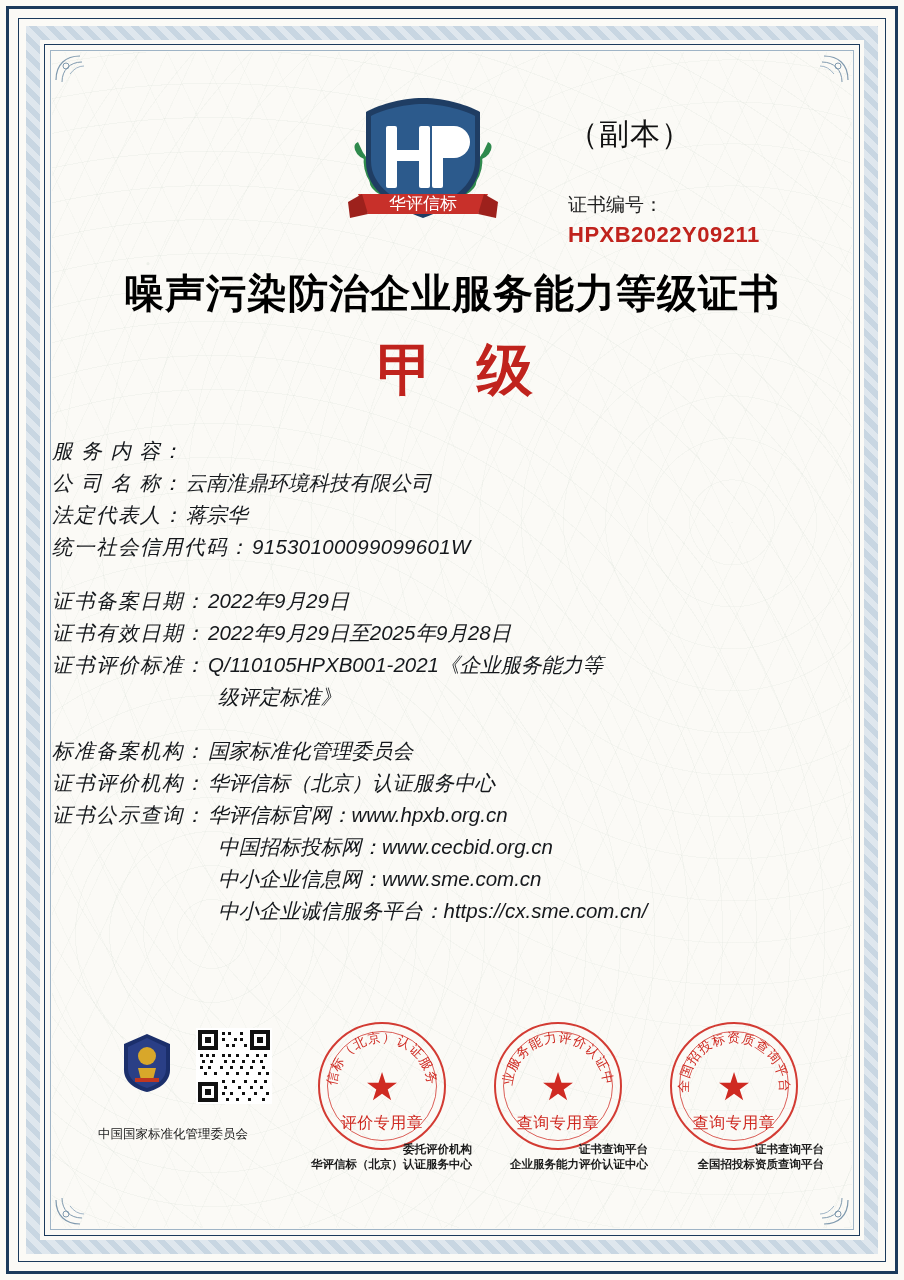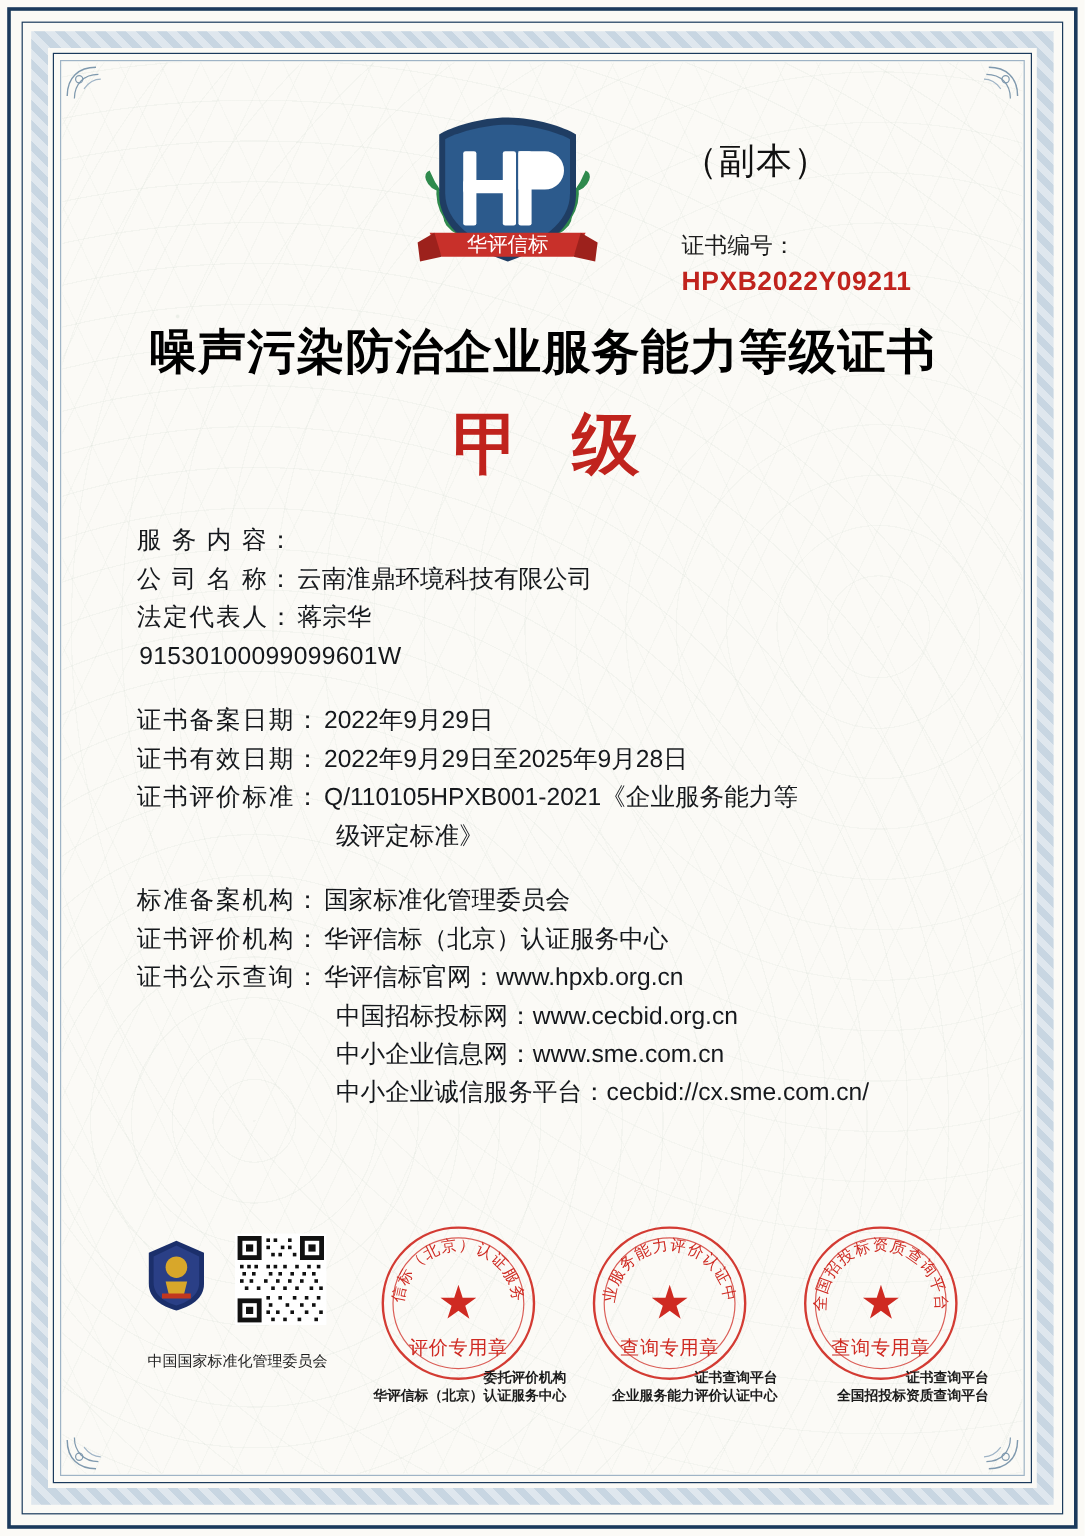--- a/index.html
+++ b/index.html
@@ -138,22 +138,22 @@
     font-weight: bold;
     color: #c0231d;
     letter-spacing: 14px;
     margin-top: 12px;
     padding-left: 20px;
   }
 
   
   .fields {
     margin-top: 26px;
-    padding-left: 62px;
     padding-right: 40px;
+    font-style: italic;
   }
   .field-group { margin-bottom: 22px; }
   .field-row {
     display: flex;
     align-items: baseline;
     font-size: 20.5px;
     color: #15181c;
     line-height: 32px;
   }
   .field-label {
@@ -198,21 +198,21 @@
   .qr {
     width: 76px; height: 76px;
     margin-top: 6px;
     background-color: #ffffff;
   }
   .emblem-cap {
     position: absolute;
     left: 46px;
     top: 104px;
     width: 200px;
-    text-align: center;
+    text-align: left;
     font-size: 12.5px;
     color: #1b1b1b;
   }
 
   .seal {
     position: relative;
     width: 128px;
     height: 128px;
   }
   .seal .ring {
@@ -365,20 +365,21 @@
         </div>
         <div class="field-row">
           <span class="field-label sp2">公 司 名 称：</span>
           <span class="field-value">云南淮鼎环境科技有限公司</span>
         </div>
         <div class="field-row">
           <span class="field-label sp2">法定代表人：</span>
           <span class="field-value">蒋宗华</span>
         </div>
         <div class="field-row">
+          <span class="field-label sp2">统一社会信用代码：</span>
           <span class="field-value mono">91530100099099601W</span>
         </div>
       </div>
 
       <div class="field-group">
         <div class="field-row">
           <span class="field-label sp2">证书备案日期：</span>
           <span class="field-value">2022年9月29日</span>
         </div>
         <div class="field-row">
@@ -400,21 +401,21 @@
         <div class="field-row">
           <span class="field-label sp2">证书评价机构：</span>
           <span class="field-value">华评信标（北京）认证服务中心</span>
         </div>
         <div class="field-row">
           <span class="field-label sp2">证书公示查询：</span>
           <span class="field-value url">华评信标官网：www.hpxb.org.cn</span>
         </div>
         <div class="field-cont">中国招标投标网：www.cecbid.org.cn</div>
         <div class="field-cont">中小企业信息网：www.sme.com.cn</div>
-        <div class="field-cont">中小企业诚信服务平台：cecbid://cx.sme.com.cn/</div>
+        <div class="field-cont">中小企业诚信服务平台：https://cx.sme.com.cn/</div>
       </div>
     </div>
 
     <div class="seal-area">
       <div class="seal-row">
 
         <div class="badge-emblem">
           <svg viewBox="0 0 62 62" width="62" height="62">
             <path d="M31 2 L54 12 L54 38 C54 50 43 57 31 60 C19 57 8 50 8 38 L8 12 Z" fill="#1b2f6b"></path>
             <path d="M31 6 L50 15 L50 37 C50 47 41 53 31 56 C21 53 12 47 12 37 L12 15 Z" fill="#2a3f86"></path>

